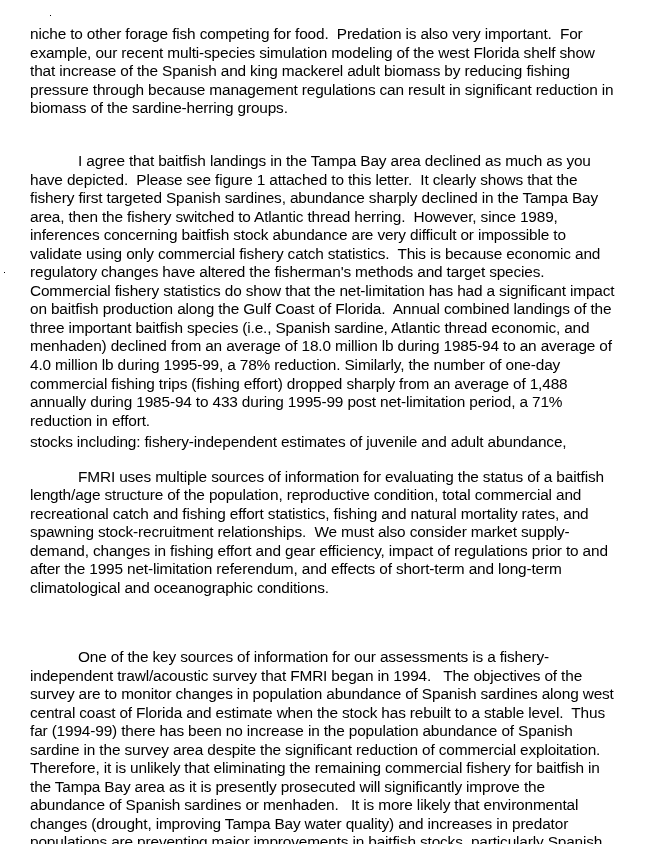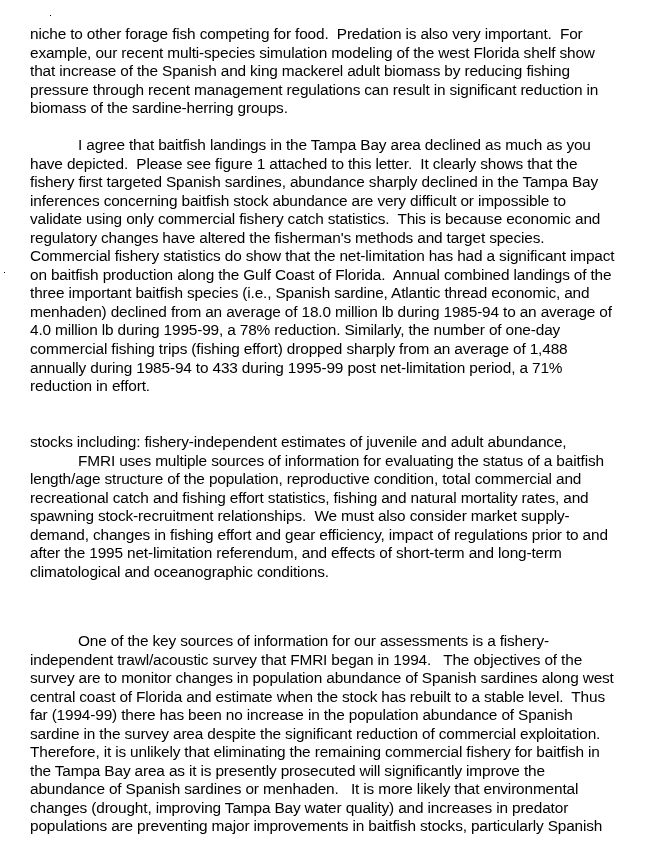--- a/index.html
+++ b/index.html
@@ -37,45 +37,47 @@
     .line {
       display: block;
       white-space: pre;
       font-size: 15.4px;
       line-height: 18.55px;
       height: 18.55px;
       letter-spacing: -0.15px;
     }
     .line.indent {
       padding-left: 48px;
+      margin-top: 16px;
     }
     #p1 { top: 25px; }
     #p2 { top: 136px; }
     #p3 { top: 433px; }
     #p4 { top: 632px; }
   </style>
 </head>
 <body>
 
 <div class="page">
   <span class="margin-dot" style="left:50px; top:15px;"></span>
   <span class="margin-dot" style="left:4px; top:272px;"></span>
 
   <div class="paragraph" id="p1">
     <span class="line">niche to other forage fish competing for food.  Predation is also very important.  For</span>
     <span class="line">example, our recent multi-species simulation modeling of the west Florida shelf show</span>
     <span class="line">that increase of the Spanish and king mackerel adult biomass by reducing fishing</span>
-    <span class="line">pressure through recent management regulations can result in significant reduction in</span>
+    <span class="line">pressure through because management regulations can result in significant reduction in</span>
     <span class="line">biomass of the sardine-herring groups.</span>
   </div>
 
   <div class="paragraph" id="p2">
     <span class="line indent">I agree that baitfish landings in the Tampa Bay area declined as much as you</span>
     <span class="line">have depicted.  Please see figure 1 attached to this letter.  It clearly shows that the</span>
     <span class="line">fishery first targeted Spanish sardines, abundance sharply declined in the Tampa Bay</span>
+    <span class="line">area, then the fishery switched to Atlantic thread herring.  However, since 1989,</span>
     <span class="line">inferences concerning baitfish stock abundance are very difficult or impossible to</span>
     <span class="line">validate using only commercial fishery catch statistics.  This is because economic and</span>
     <span class="line">regulatory changes have altered the fisherman's methods and target species.</span>
     <span class="line">Commercial fishery statistics do show that the net-limitation has had a significant impact</span>
     <span class="line">on baitfish production along the Gulf Coast of Florida.  Annual combined landings of the</span>
     <span class="line">three important baitfish species (i.e., Spanish sardine, Atlantic thread economic, and</span>
     <span class="line">menhaden) declined from an average of 18.0 million lb during 1985-94 to an average of</span>
     <span class="line">4.0 million lb during 1995-99, a 78% reduction. Similarly, the number of one-day</span>
     <span class="line">commercial fishing trips (fishing effort) dropped sharply from an average of 1,488</span>
     <span class="line">annually during 1985-94 to 433 during 1995-99 post net-limitation period, a 71%</span>

